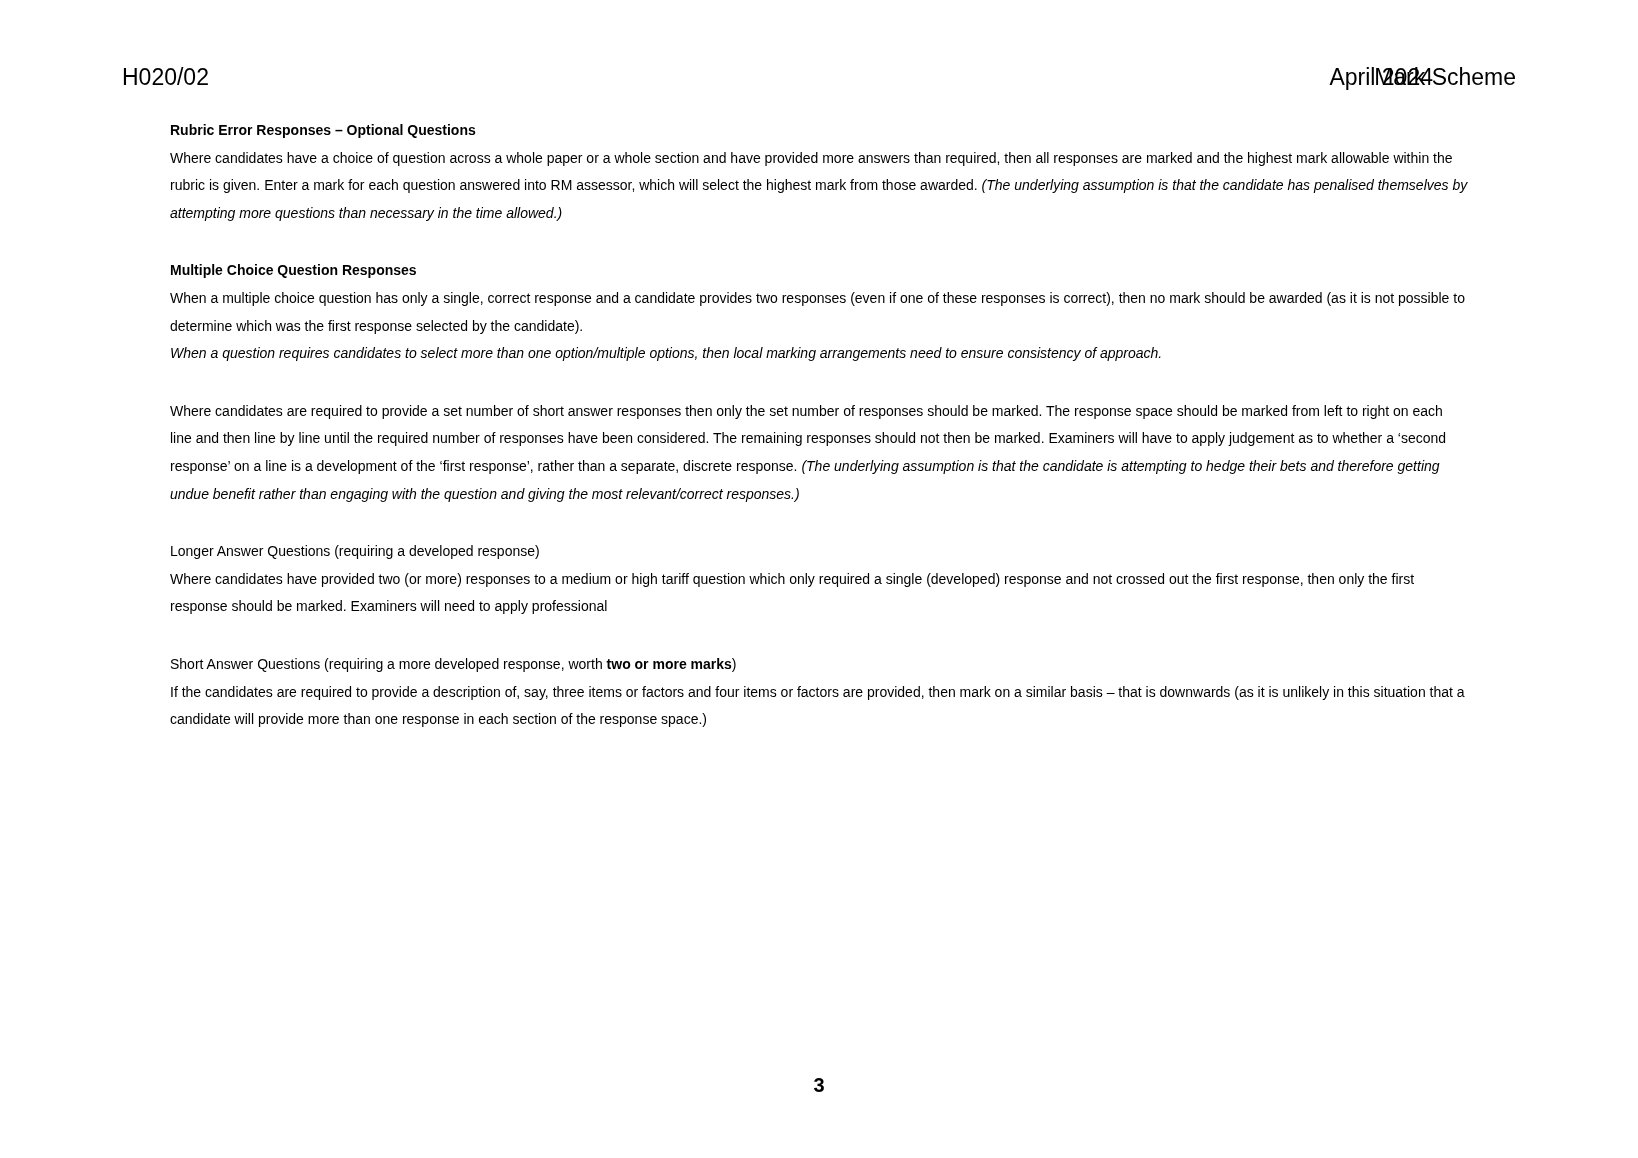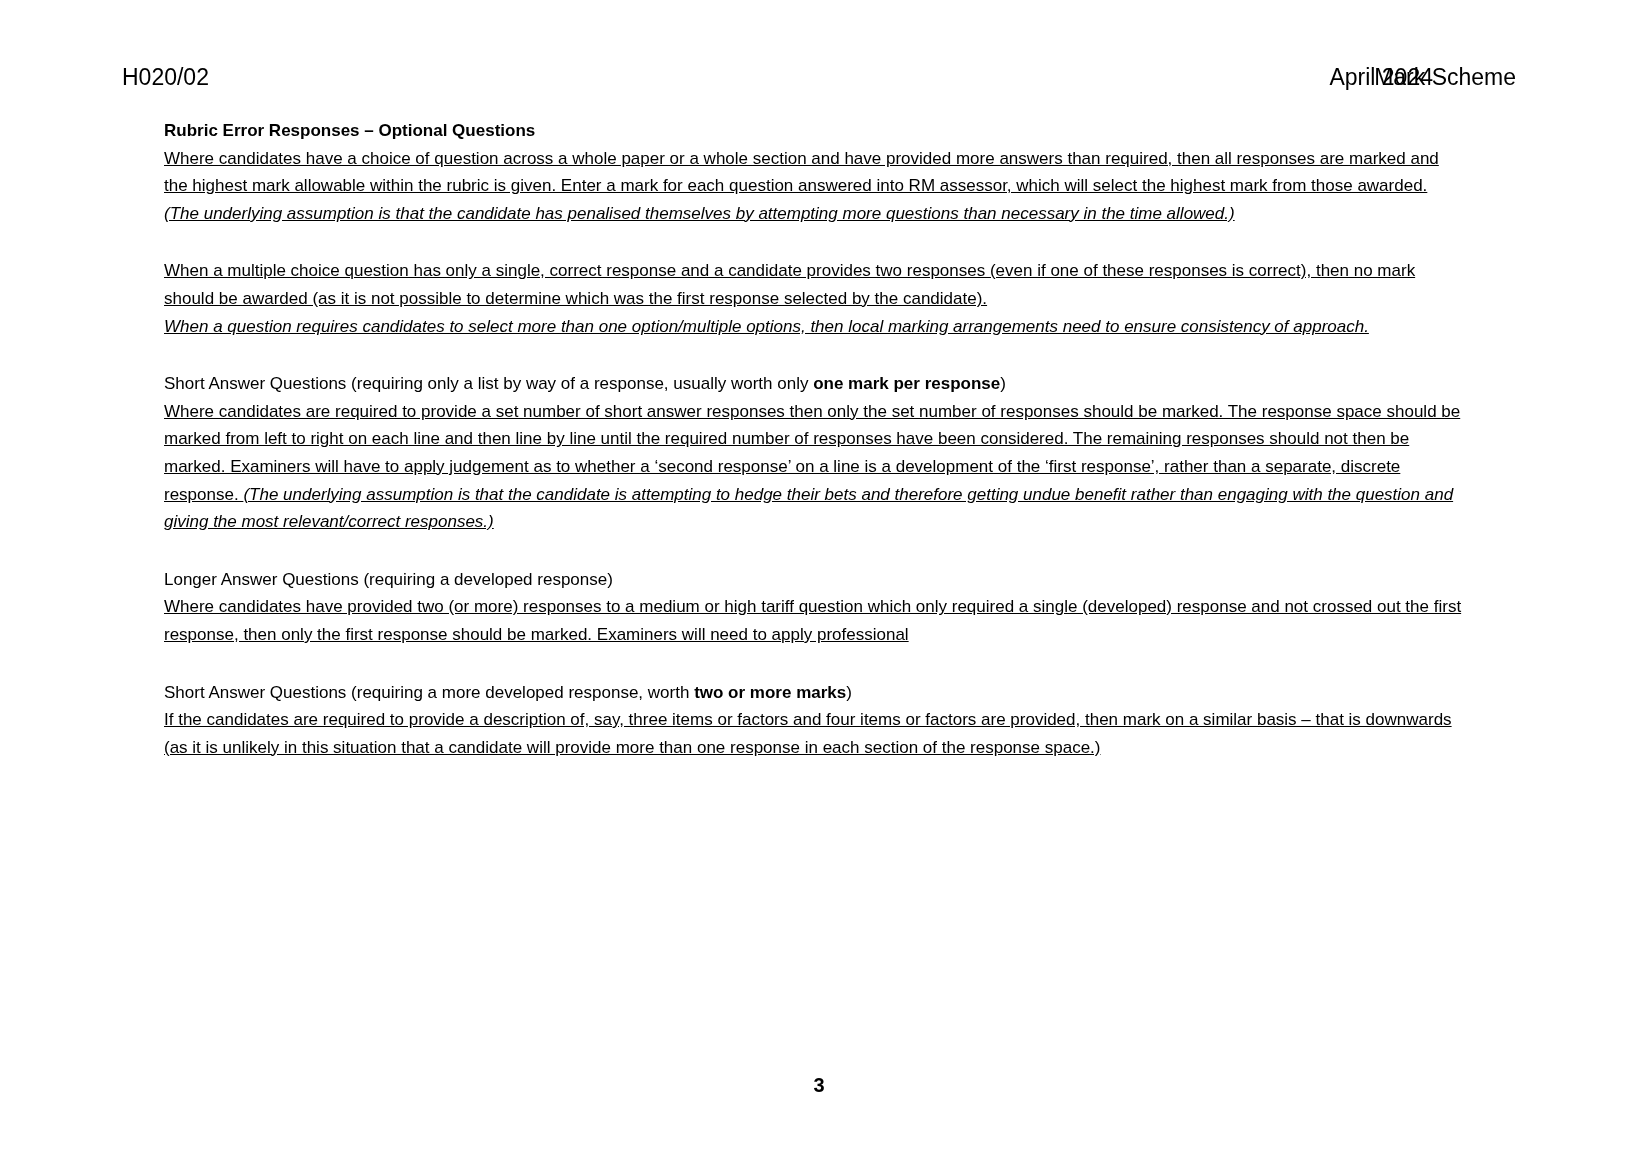--- a/index.html
+++ b/index.html
@@ -23,29 +23,29 @@
     right: 122px;
     height: 30px;
     font-size: 23px;
     line-height: 30px;
   }
   .header-left  { position: absolute; left: 0; top: 0; }
   .header-center{ position: absolute; left: 0; right: 0; top: 0; text-align: right; }
   .header-right { position: absolute; right: 83px; top: 0; }
   .doc-body {
     position: absolute;
-    left: 164px;
+    left: 170px;
     top: 117px;
     width: 1298px;
-    font-size: 17px;
+    font-size: 14px;
     line-height: 27.6px;
   }
   .doc-section { margin: 0 0 30px 0; }
   .section-heading { margin: 0; }
-  .section-para { margin: 0; text-decoration: underline; }
+  .section-para { margin: 0; }
   .bold   { font-weight: bold; }
   .italic { font-style: italic; }
   .doc-footer {
     position: absolute;
     left: 0;
     right: 0;
     top: 1072px;
     text-align: center;
     font-size: 20px;
     font-weight: bold;
@@ -62,27 +62,27 @@
     <span class="header-center">Mark Scheme</span>
     <span class="header-right">April 2024</span>
   </header>
 
   <main class="doc-body">
       <section class="doc-section">
         <div class="section-heading"><span class="bold">Rubric Error Responses – Optional Questions</span></div>
         <p class="section-para"><span class="">Where candidates have a choice of question across a whole paper or a whole section and have provided more answers than required, then all responses are marked and the highest mark allowable within the rubric is given. Enter a mark for each question answered into RM assessor, which will select the highest mark from those awarded. </span><span class="italic">(The underlying assumption is that the candidate has penalised themselves by attempting more questions than necessary in the time allowed.)</span></p>
       </section>
       <section class="doc-section">
+        <div class="section-heading"><span class="bold">Multiple Choice Question Responses</span></div>
         <p class="section-para"><span class="">When a multiple choice question has only a single, correct response and a candidate provides two responses (even if one of these responses is correct), then no mark should be awarded (as it is not possible to determine which was the first response selected by the candidate).</span></p>
         <p class="section-para"><span class="italic">When a question requires candidates to select more than one option/multiple options, then local marking arrangements need to ensure consistency of approach.</span></p>
       </section>
       <section class="doc-section">
       </section>
       <section class="doc-section">
-        <div class="section-heading"><span class="">Short Answer Questions (requiring only a list by way of a response, usually worth only </span><span class="bold">one mark per response</span><span class="">)</span></div>
         <p class="section-para"><span class="">Where candidates are required to provide a set number of short answer responses then only the set number of responses should be marked. The response space should be marked from left to right on each line and then line by line until the required number of responses have been considered.  The remaining responses should not then be marked. Examiners will have to apply judgement as to whether a ‘second response’ on a line is a development of the ‘first response’, rather than a separate, discrete response.  </span><span class="italic">(The underlying assumption is that the candidate is attempting to hedge their bets and therefore getting undue benefit rather than engaging with the question and giving the most relevant/correct responses.)</span></p>
       </section>
       <section class="doc-section">
         <div class="section-heading"><span class="">Longer Answer Questions (requiring a developed response)</span></div>
         <p class="section-para"><span class="">Where candidates have provided two (or more) responses to a medium or high tariff question which only required a single (developed) response and not crossed out the first response, then only the first response should be marked. Examiners will need to apply professional</span></p>
       </section>
       <section class="doc-section">
         <div class="section-heading"><span class="">Short Answer Questions (requiring a more developed response, worth </span><span class="bold">two or more marks</span><span class="">)</span></div>
         <p class="section-para"><span class="">If the candidates are required to provide a description of, say, three items or factors and four items or factors are provided, then mark on a similar basis – that is downwards (as it is unlikely in this situation that a candidate will provide more than one response in each section of the response space.)</span></p>
       </section>

